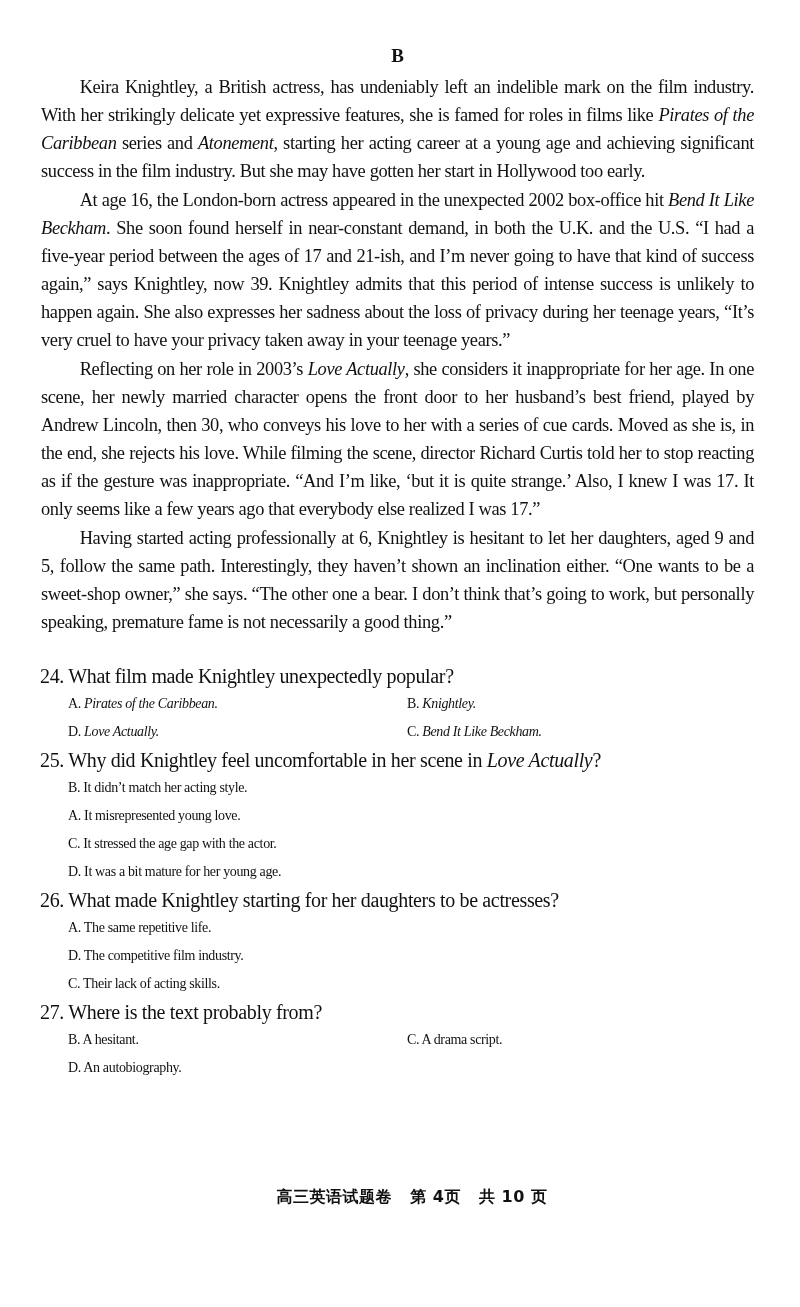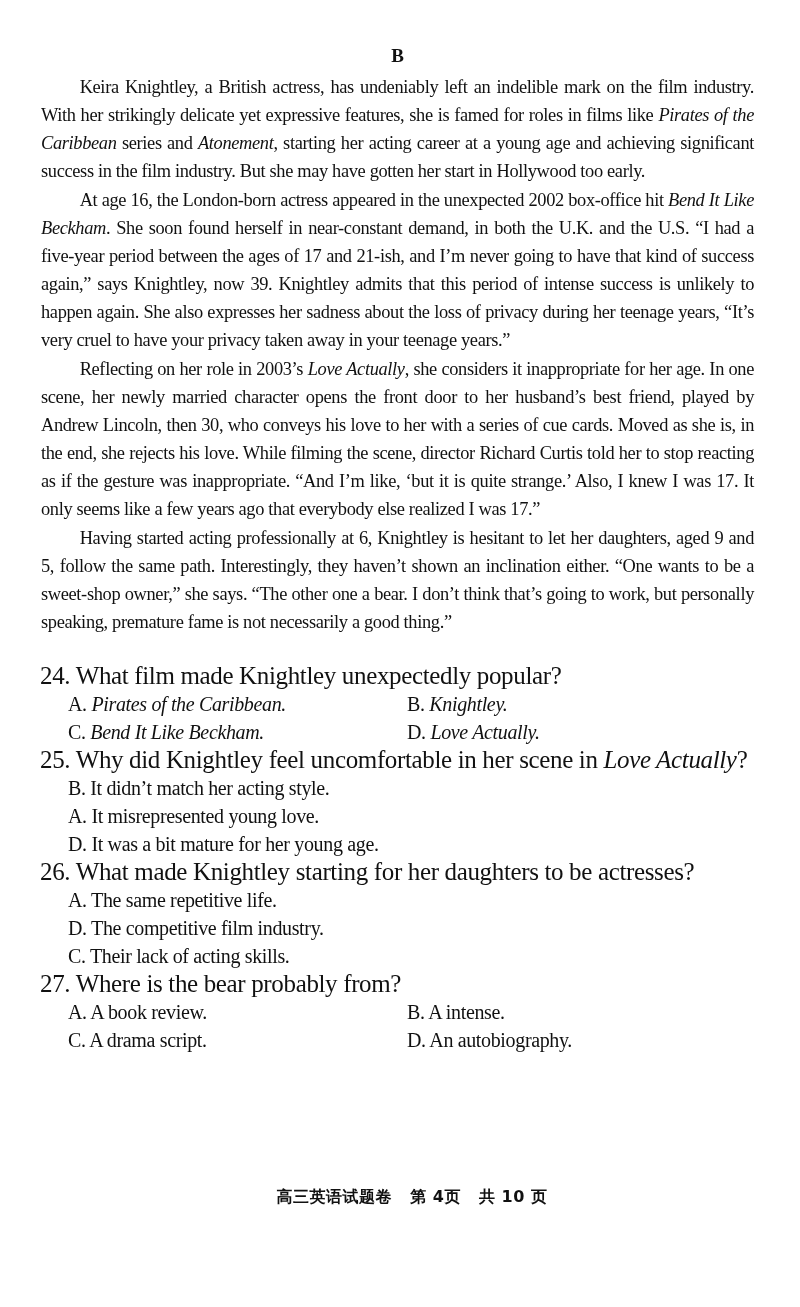--- a/index.html
+++ b/index.html
@@ -13,23 +13,23 @@
     position: absolute; left: 0; width: 715px; top: 42px;
     text-align: center; font-weight: bold; font-size: 19px; line-height: 28px;
   }
   .passage { position: absolute; left: 0; top: 72px; width: 715px; }
   .para {
     margin: 1px; font-size: 18.4px; line-height: 28px;
     text-align: justify; text-indent: 2.1em; letter-spacing: -0.35px;
   }
   .para i { font-style: italic; }
   .questions { position: absolute; left: 0; top: 662px; width: 715px; }
-  .q-stem { font-size: 25px; line-height: 28px; letter-spacing: -0.35px; margin: 0; }
+  .q-stem { font-size: 20px; line-height: 28px; letter-spacing: -0.35px; margin: 0; }
   .opts { margin: 0; padding-left: 28px; }
-  .opt { font-size: 20px; line-height: 28px; letter-spacing: -0.35px; }
+  .opt { font-size: 14px; line-height: 28px; letter-spacing: -0.35px; }
   .opts.two-col { display: grid; grid-template-columns: 339px 300px; }
   .footer {
     position: absolute; left: 12px; width: 800px; top: 1187px;
     text-align: center; font-size: 16px; font-weight: bold;
     font-family: "DejaVu Sans", sans-serif;
     letter-spacing: 0.5px;
   }
   .footer span { margin: 0 6px; }
 </style>
 </head>
@@ -42,45 +42,45 @@
       <p class="para"><span>At age 16, the London-born actress appeared in the unexpected 2002 box-office hit </span><i>Bend It Like Beckham</i><span>. She soon found herself in near-constant demand, in both the U.K. and the U.S. “I had a five-year period between the ages of 17 and 21-ish, and I’m never going to have that kind of success again,” says Knightley, now 39. Knightley admits that this period of intense success is unlikely to happen again. She also expresses her sadness about the loss of privacy during her teenage years, “It’s very cruel to have your privacy taken away in your teenage years.”</span></p>
       <p class="para"><span>Reflecting on her role in 2003’s </span><i>Love Actually</i><span>, she considers it inappropriate for her age. In one scene, her newly married character opens the front door to her husband’s best friend, played by Andrew Lincoln, then 30, who conveys his love to her with a series of cue cards. Moved as she is, in the end, she rejects his love. While filming the scene, director Richard Curtis told her to stop reacting as if the gesture was inappropriate. “And I’m like, ‘but it is quite strange.’ Also, I knew I was 17. It only seems like a few years ago that everybody else realized I was 17.”</span></p>
       <p class="para"><span>Having started acting professionally at 6, Knightley is hesitant to let her daughters, aged 9 and 5, follow the same path. Interestingly, they haven’t shown an inclination either. “One wants to be a sweet-shop owner,” she says. “The other one a bear. I don’t think that’s going to work, but personally speaking, premature fame is not necessarily a good thing.”</span></p>
     </div>
   <div class="questions" id="questions">
       <div>
         <p class="q-stem"><span>24.</span> <span>What film made Knightley unexpectedly popular?</span></p>
         <div class="opts two-col">
           <div class="opt"><span>A.</span> <i>Pirates of the Caribbean.</i></div>
           <div class="opt"><span>B.</span> <i>Knightley.</i></div>
+          <div class="opt"><span>D.</span> <i>Love Actually.</i></div>
           <div class="opt"><span>C.</span> <i>Bend It Like Beckham.</i></div>
-          <div class="opt"><span>D.</span> <i>Love Actually.</i></div>
         </div>
       </div>
       <div>
         <p class="q-stem"><span>25.</span> <span>Why did Knightley feel uncomfortable in her scene in </span><i>Love Actually</i><span>?</span></p>
         <div class="opts">
           <div class="opt"><span>B.</span> <span>It didn’t match her acting style.</span></div>
           <div class="opt"><span>A.</span> <span>It misrepresented young love.</span></div>
+          <div class="opt"><span>C.</span> <span>It stressed the age gap with the actor.</span></div>
           <div class="opt"><span>D.</span> <span>It was a bit mature for her young age.</span></div>
         </div>
       </div>
       <div>
         <p class="q-stem"><span>26.</span> <span>What made Knightley starting for her daughters to be actresses?</span></p>
         <div class="opts">
           <div class="opt"><span>A.</span> <span>The same repetitive life.</span></div>
           <div class="opt"><span>D.</span> <span>The competitive film industry.</span></div>
           <div class="opt"><span>C.</span> <span>Their lack of acting skills.</span></div>
         </div>
       </div>
       <div>
-        <p class="q-stem"><span>27.</span> <span>Where is the bear probably from?</span></p>
+        <p class="q-stem"><span>27.</span> <span>Where is the text probably from?</span></p>
         <div class="opts two-col">
-          <div class="opt"><span>A.</span> <span>A book review.</span></div>
-          <div class="opt"><span>B.</span> <span>A intense.</span></div>
+          <div class="opt"><span>B.</span> <span>A hesitant.</span></div>
           <div class="opt"><span>C.</span> <span>A drama script.</span></div>
           <div class="opt"><span>D.</span> <span>An autobiography.</span></div>
         </div>
       </div>
     </div>
 </div>
 
 <div class="footer">
   <span>高三英语试题卷</span>
   <span>第 4页</span>

